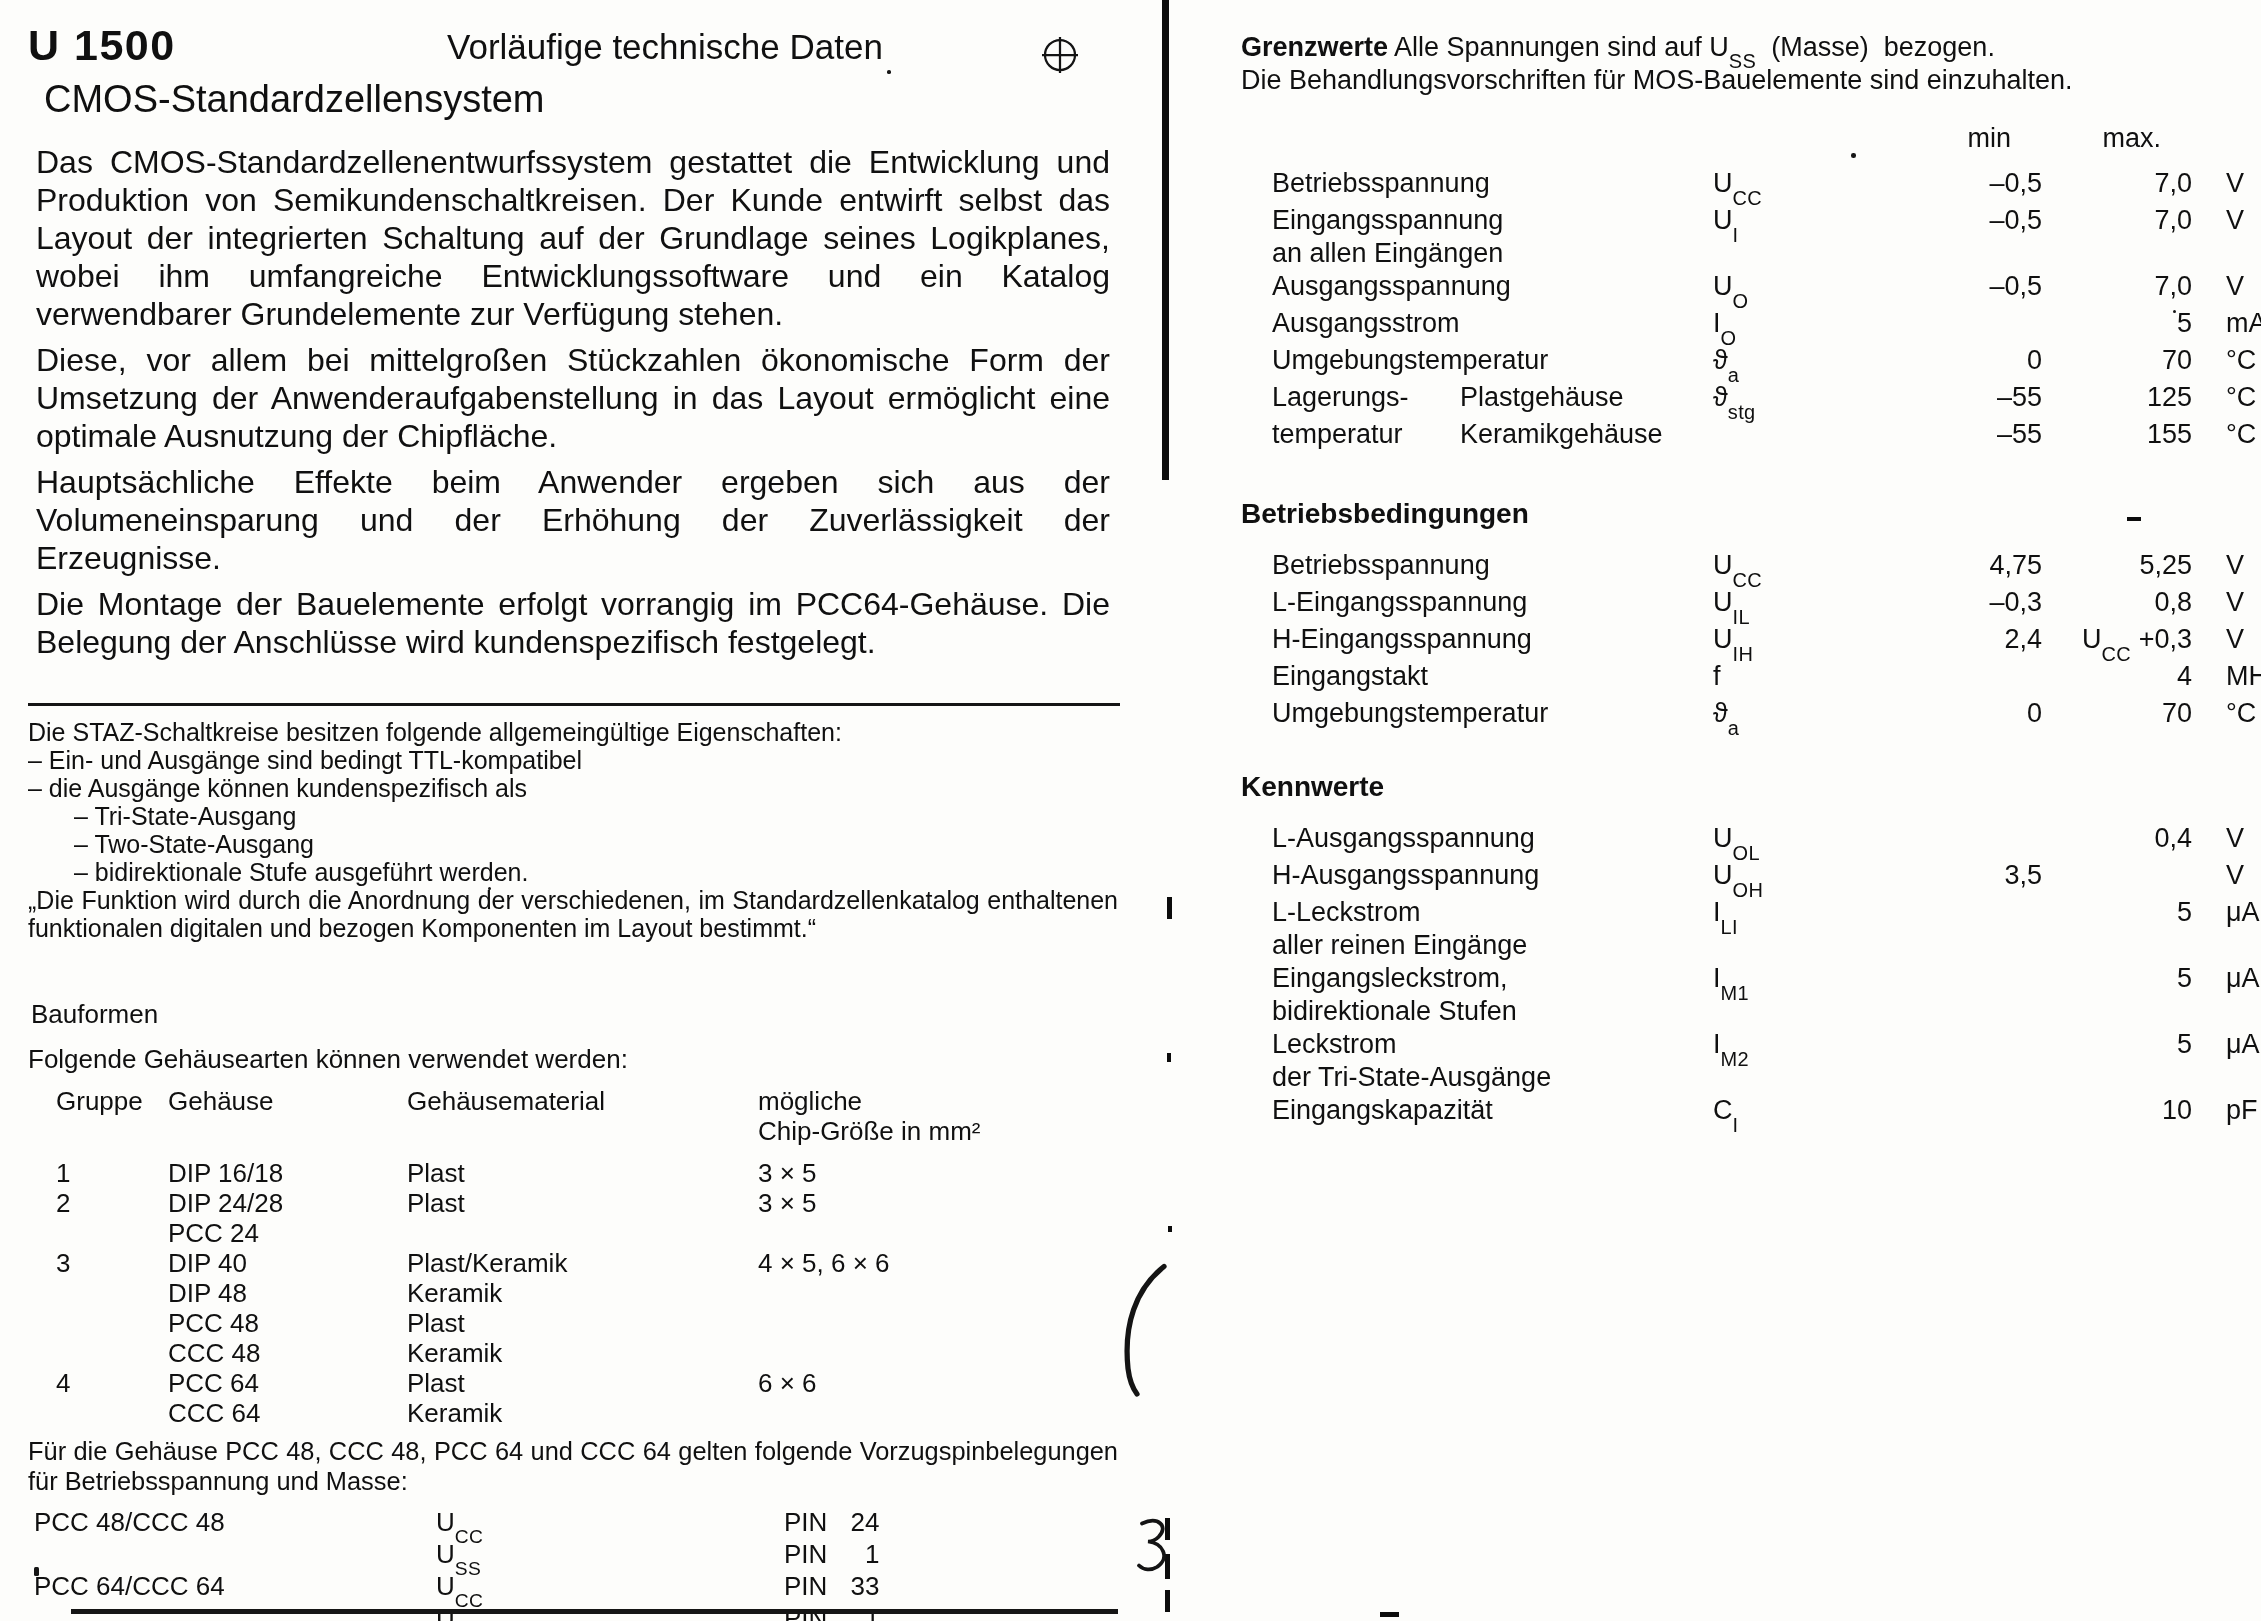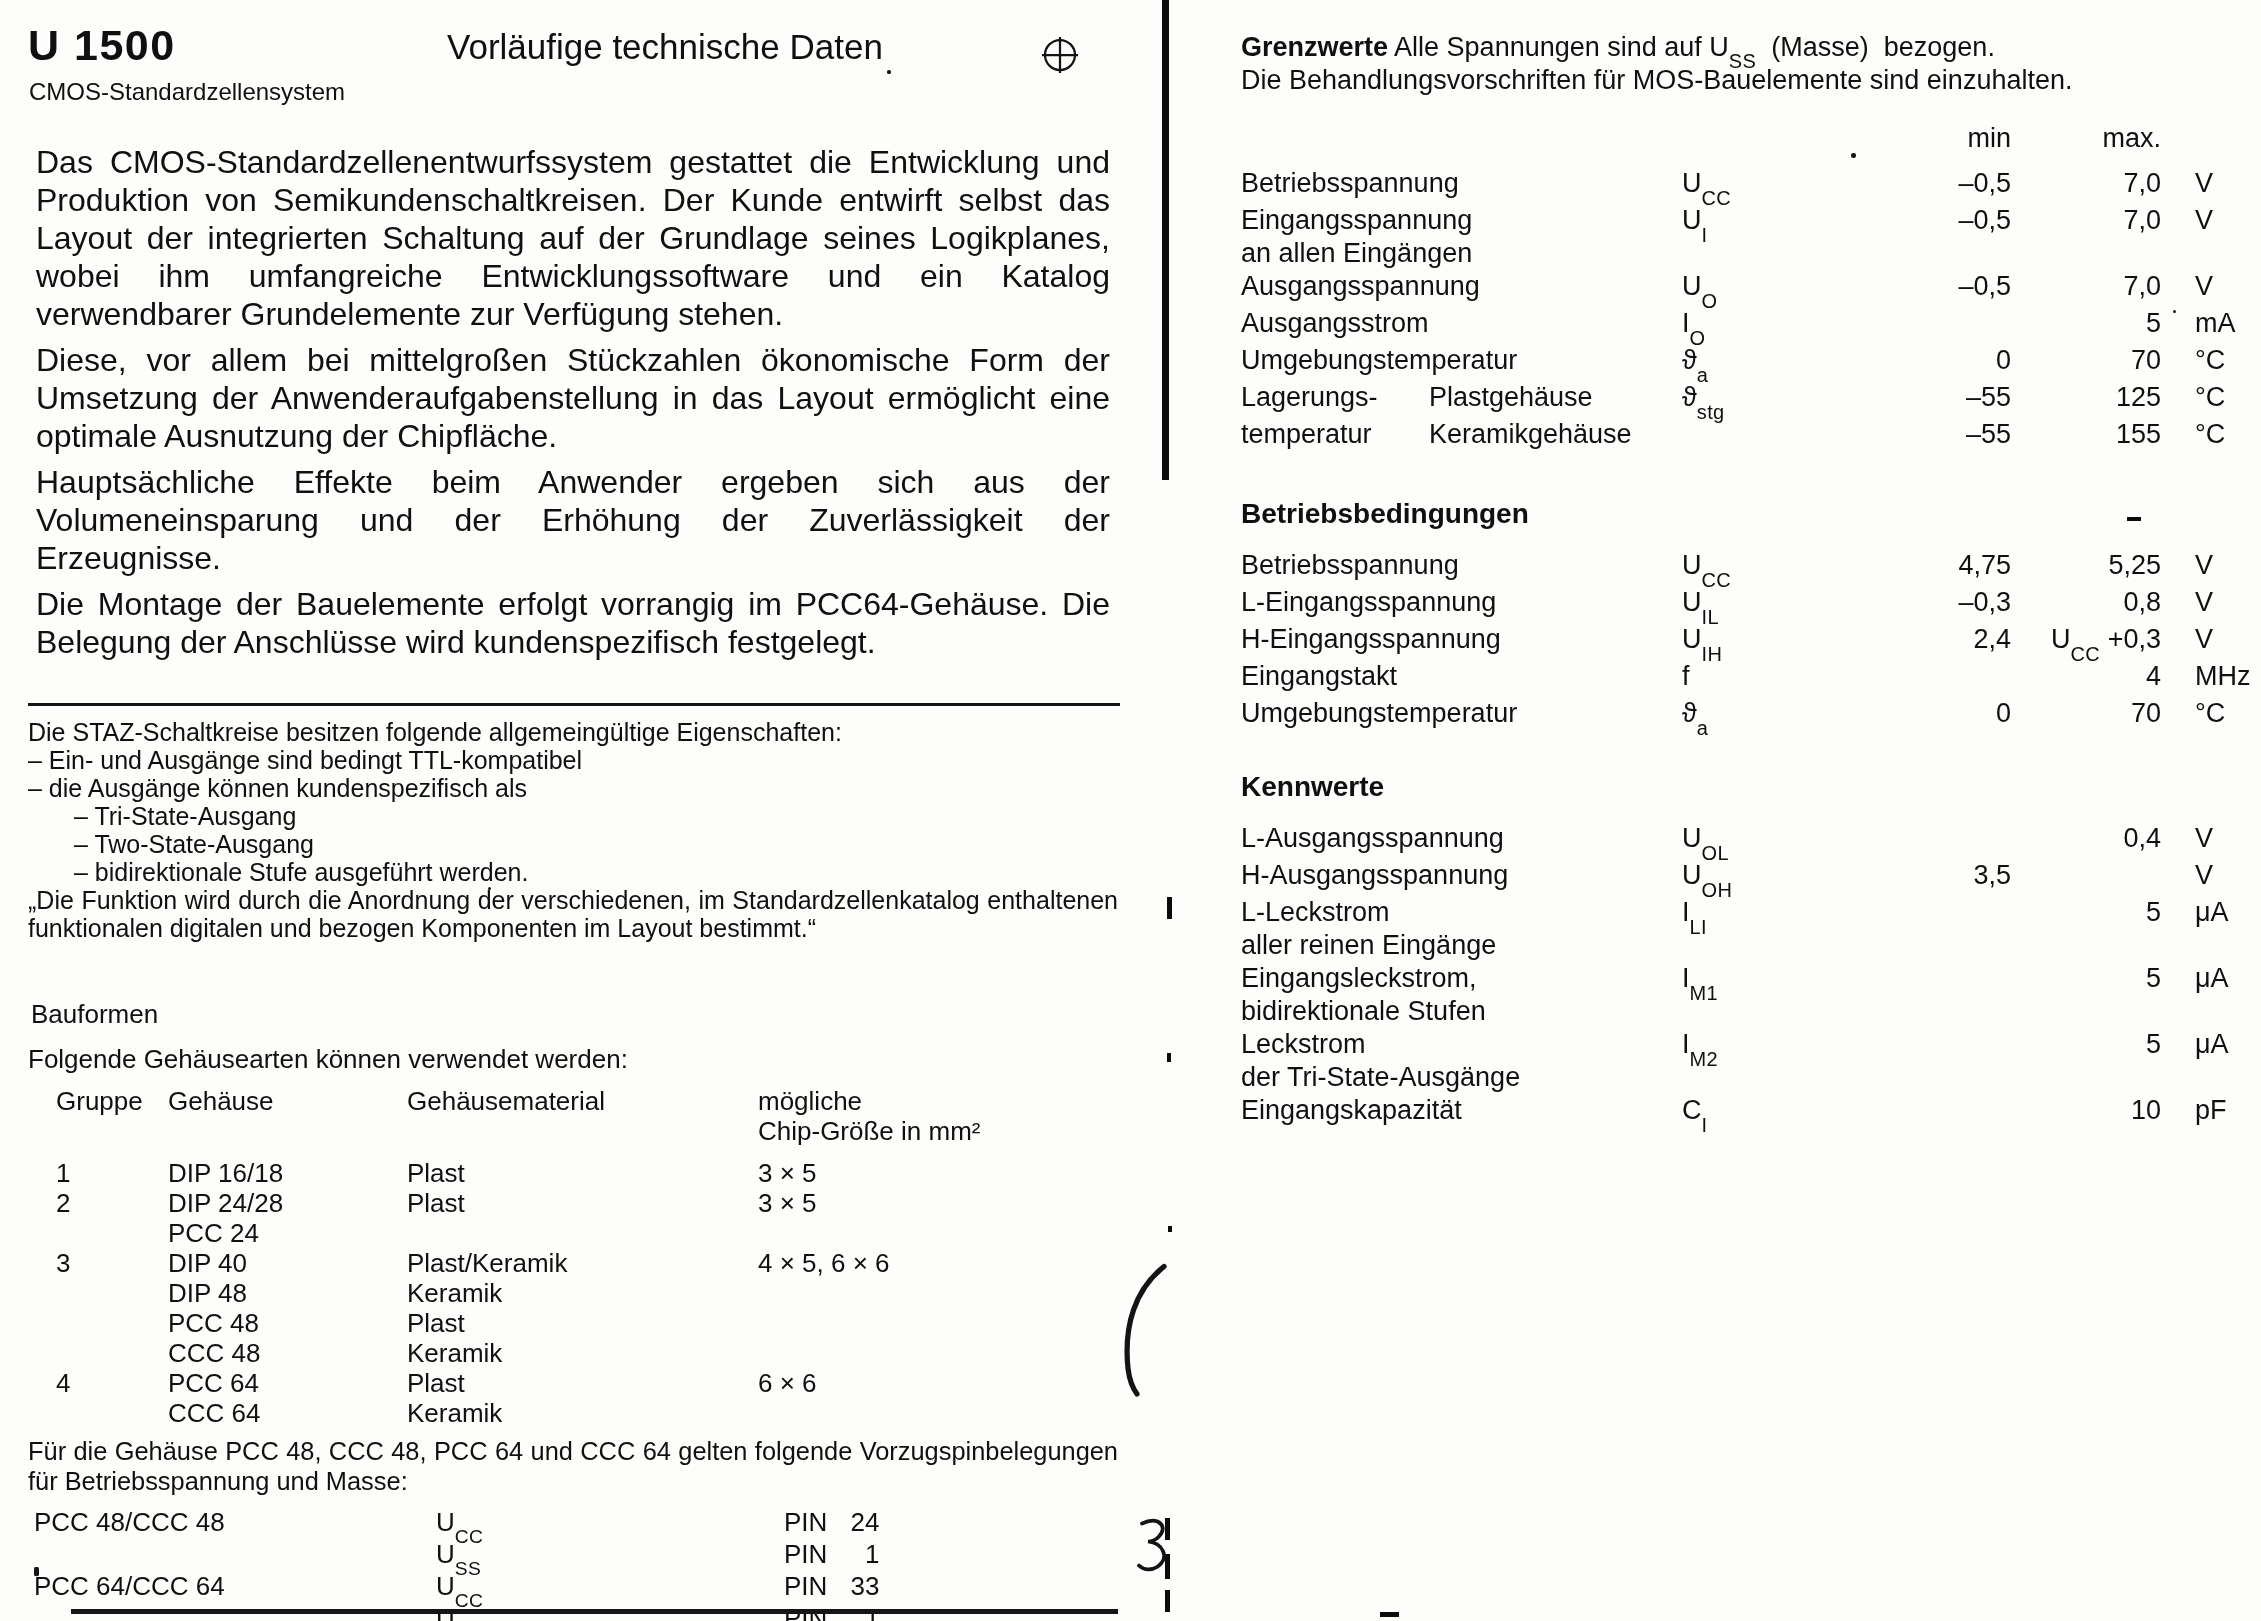--- a/index.html
+++ b/index.html
@@ -7,21 +7,21 @@
     position:relative; width:2261px; height:1621px;
     background:#fdfdfb; color:#101010; overflow:hidden;
     font-family:"Liberation Sans","DejaVu Sans",sans-serif;
   }
   .page *{box-sizing:border-box;}
   
   .col-left{position:absolute; left:28px; top:21px; width:1090px;}
   .masthead{position:relative; height:112px;}
   .product{position:absolute; left:0; top:0; font-size:43px; font-weight:bold; letter-spacing:1.5px; white-space:nowrap;}
   .doc-title{position:absolute; left:419px; top:6px; font-size:35px; white-space:nowrap;}
-  .subtitle{position:absolute; left:1px; top:57px; font-size:24px; white-space:nowrap;}
+  .subtitle{position:absolute; left:16px; top:57px; font-size:38px; white-space:nowrap;}
   .intro{position:absolute; left:0; top:114px; width:1090px; font-size:32px; line-height:38px; text-align:justify;}
   .intro p{margin:8px;}
   .hrule{position:absolute; left:0; height:3px; background:#151515;}
   .rule-1{top:682px; width:1092px;}
   .rule-2{top:1588px; left:43px; width:1047px; height:4.5px;}
   .features{position:absolute; left:0; top:697px; width:1090px; font-size:25px; line-height:28px;}
   .features .lead{margin:0;}
   .feat-item{white-space:pre-wrap;}
   .feat-item.ind{padding-left:46px;}
   .features .quote{margin:0; text-align:justify;}
@@ -44,21 +44,21 @@
   
   .col-right{position:absolute; left:1241px; top:0; width:1017px; font-size:27px; line-height:33px;}
   .sec{position:absolute; left:0; width:1017px;}
   .sec-grenz{top:31px;} .sec-betrieb{top:497px;} .sec-kenn{top:770px;}
   .sec-heading{font-weight:bold; font-size:28px; margin:0;}
   .grenz-line1{white-space:pre; margin:0;}
   .grenz-line1 b{font-weight:bold;}
   .grenz-line2{white-space:pre; margin:0;}
   .thead{display:grid; grid-template-columns:441px 247px 82px 150px auto; margin-top:25.4px;}
   .thead .h-min{text-align:right;} .thead .h-max{text-align:right;}
-  .trows{margin-top:12px;}
+  .trows{margin-top:12px;margin-left:31px;}
   .sec-betrieb .trows,.sec-kenn .trows{margin-top:19.4px;}
   .trow{display:grid; grid-template-columns:441px 247px 82px 150px auto; align-items:start; min-height:37px;}
   .c-label{position:relative;}
   .c-label .l2{display:block;}
   .c-label .l2:empty{display:none;}
   .c-label .cat{position:absolute; left:188px; top:0; white-space:nowrap;}
   .c-label .cat:empty{display:none;}
   .c-min,.c-max{position:relative; height:33px;}
   .c-min .inner,.c-max .inner{position:absolute; right:0; top:0; white-space:pre;}
   .c-unit{padding-left:34px; white-space:nowrap;}

